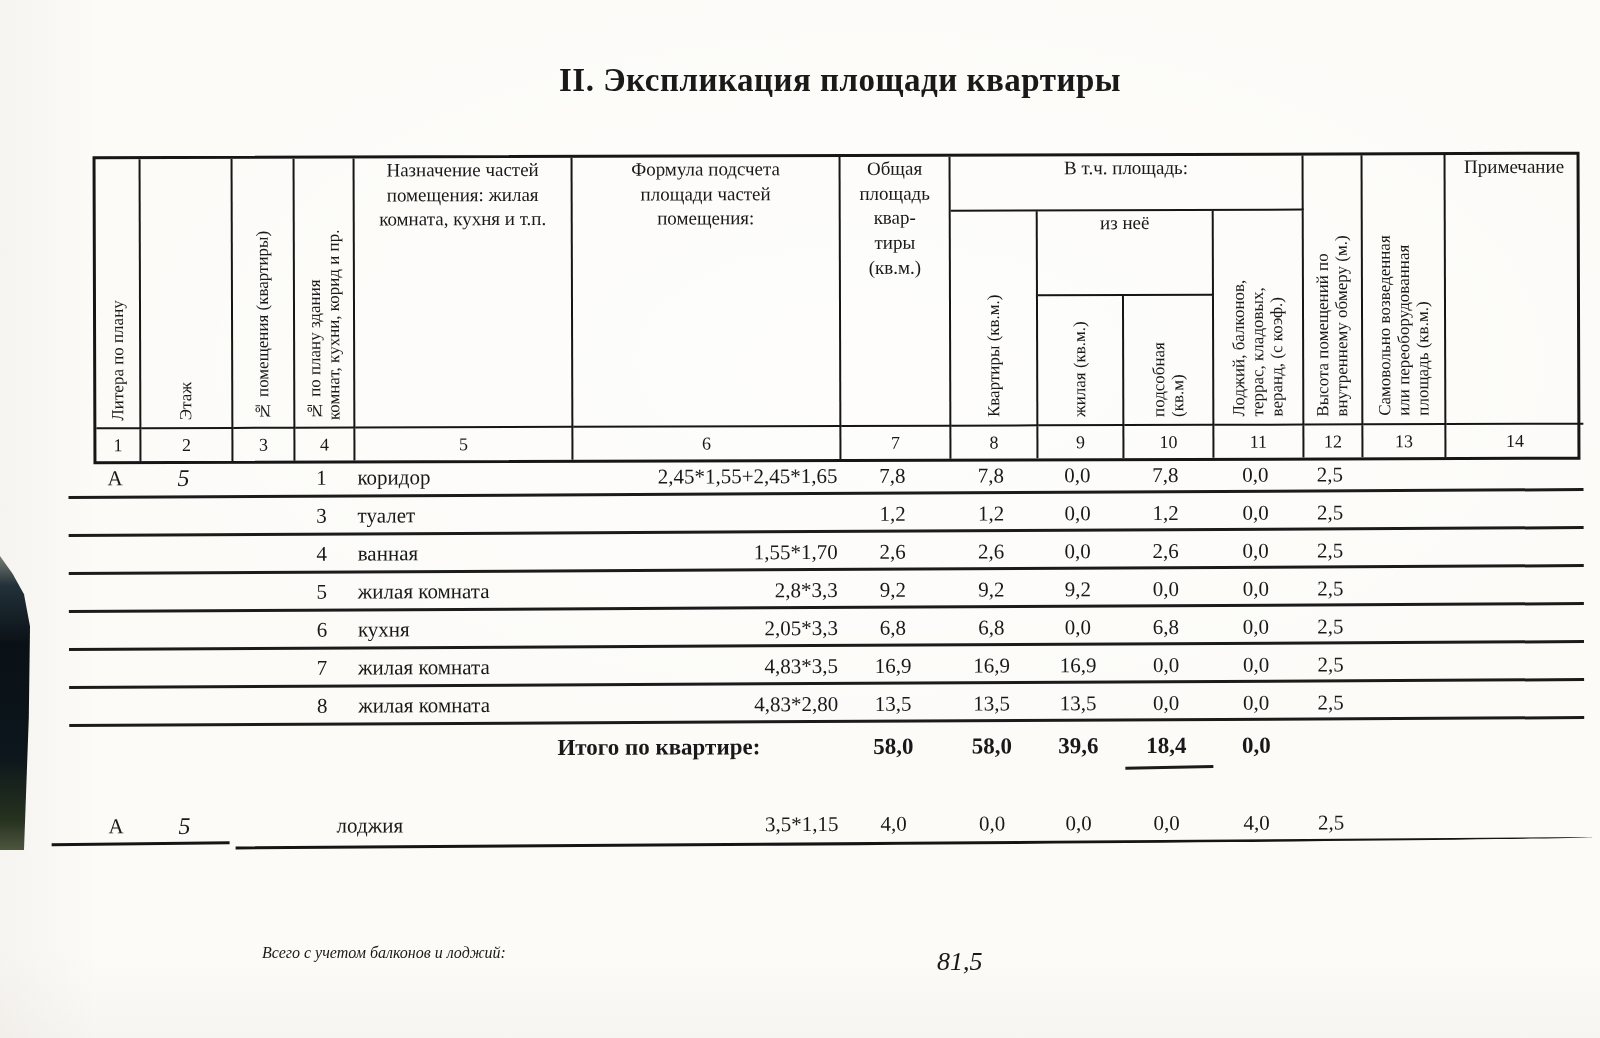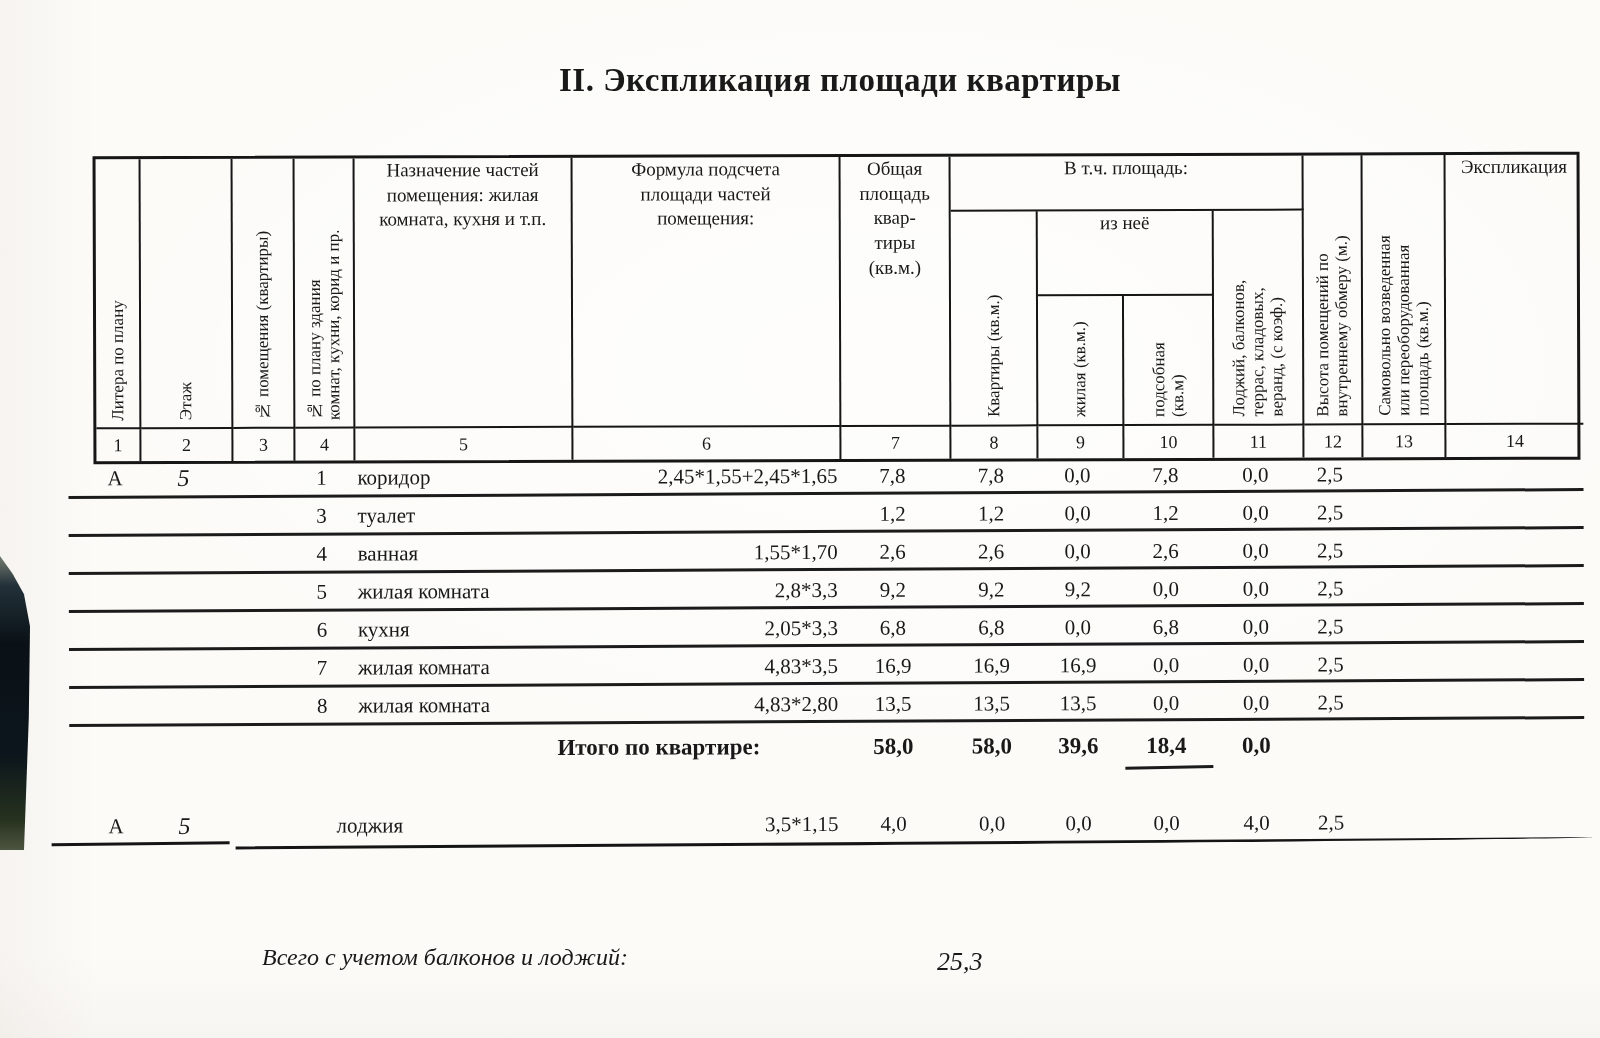--- a/index.html
+++ b/index.html
@@ -66,21 +66,21 @@
   .trow{height:48px;font-weight:bold;font-size:23px;}
   .trow::after{display:none;}
   .trow .tlabel{grid-column:4/7;text-align:right;padding-right:78px;}
   .tick{position:absolute;left:1032px;bottom:2px;width:88px;height:2.5px;background:#1b1b1b;transform:rotate(-1deg);}
   .lrow{margin-top:34px;}
   .lrow::after{display:none;}
   .lseg1{position:absolute;left:-42px;bottom:0;width:178px;height:3px;background:#151515;transform:rotate(-0.5deg);}
   .lseg2{position:absolute;left:142px;right:-12px;bottom:-2px;height:3px;background:#151515;transform:rotate(-0.22deg);border-radius:0 0 60%/100% 0;}
   .lrow .g5{padding-left:0;margin-left:-16px;}
   
-  .footer{position:absolute;top:944px;left:262px;font-style:italic;font-size:24px;}
+  .footer{position:absolute;top:944px;left:262px;font-style:italic;font-size:16px;}
   .footer-val{position:absolute;top:947px;left:937px;font-style:italic;font-size:26px;}
   
   .wedge{position:absolute;left:0;top:556px;width:30px;height:294px;
     background:linear-gradient(180deg,#767d6f 0%,#223039 10%,#0a1116 30%,#0c161c 68%,#27321f 90%,#4d5540 100%);
     clip-path:polygon(0 0,42% 6%,80% 13%,100% 24%,96% 55%,80% 100%,0 100%);}
 </style>
 </head>
 <body>
 
 <div class="page">
@@ -142,21 +142,21 @@
       <div class="hc vcell" style="grid-area:1/12/4/13">
           <span class="vtext">Высота помещений по
 внутреннему обмеру (м.)</span>
         </div>
       <div class="hc vcell" style="grid-area:1/13/4/14">
           <span class="vtext">Самовольно возведенная
 или переоборудованная
 площадь (кв.м.)</span>
         </div>
       <div class="hc topcell norb" style="grid-area:1/14/4/15">
-          <span class="htext">Экспликация</span>
+          <span class="htext">Примечание</span>
         </div>
 
       <div class="hc num" style="grid-area:4/1">1</div>
       <div class="hc num" style="grid-area:4/2">2</div>
       <div class="hc num" style="grid-area:4/3">3</div>
       <div class="hc num" style="grid-area:4/4">4</div>
       <div class="hc num" style="grid-area:4/5">5</div>
       <div class="hc num" style="grid-area:4/6">6</div>
       <div class="hc num" style="grid-area:4/7">7</div>
       <div class="hc num" style="grid-area:4/8">8</div>
@@ -277,17 +277,17 @@
       <div class="g10">0,0</div>
       <div class="g11">4,0</div>
       <div class="g12">2,5</div>
       <div class="lseg1"></div>
       <div class="lseg2"></div>
     </div>
 
   </div>
 
   <div class="footer">Всего с учетом балконов и лоджий:</div>
-  <div class="footer-val">25,3</div>
+  <div class="footer-val">81,5</div>
 
   <div class="wedge"></div>
 
 </div>
 
 </body></html>

